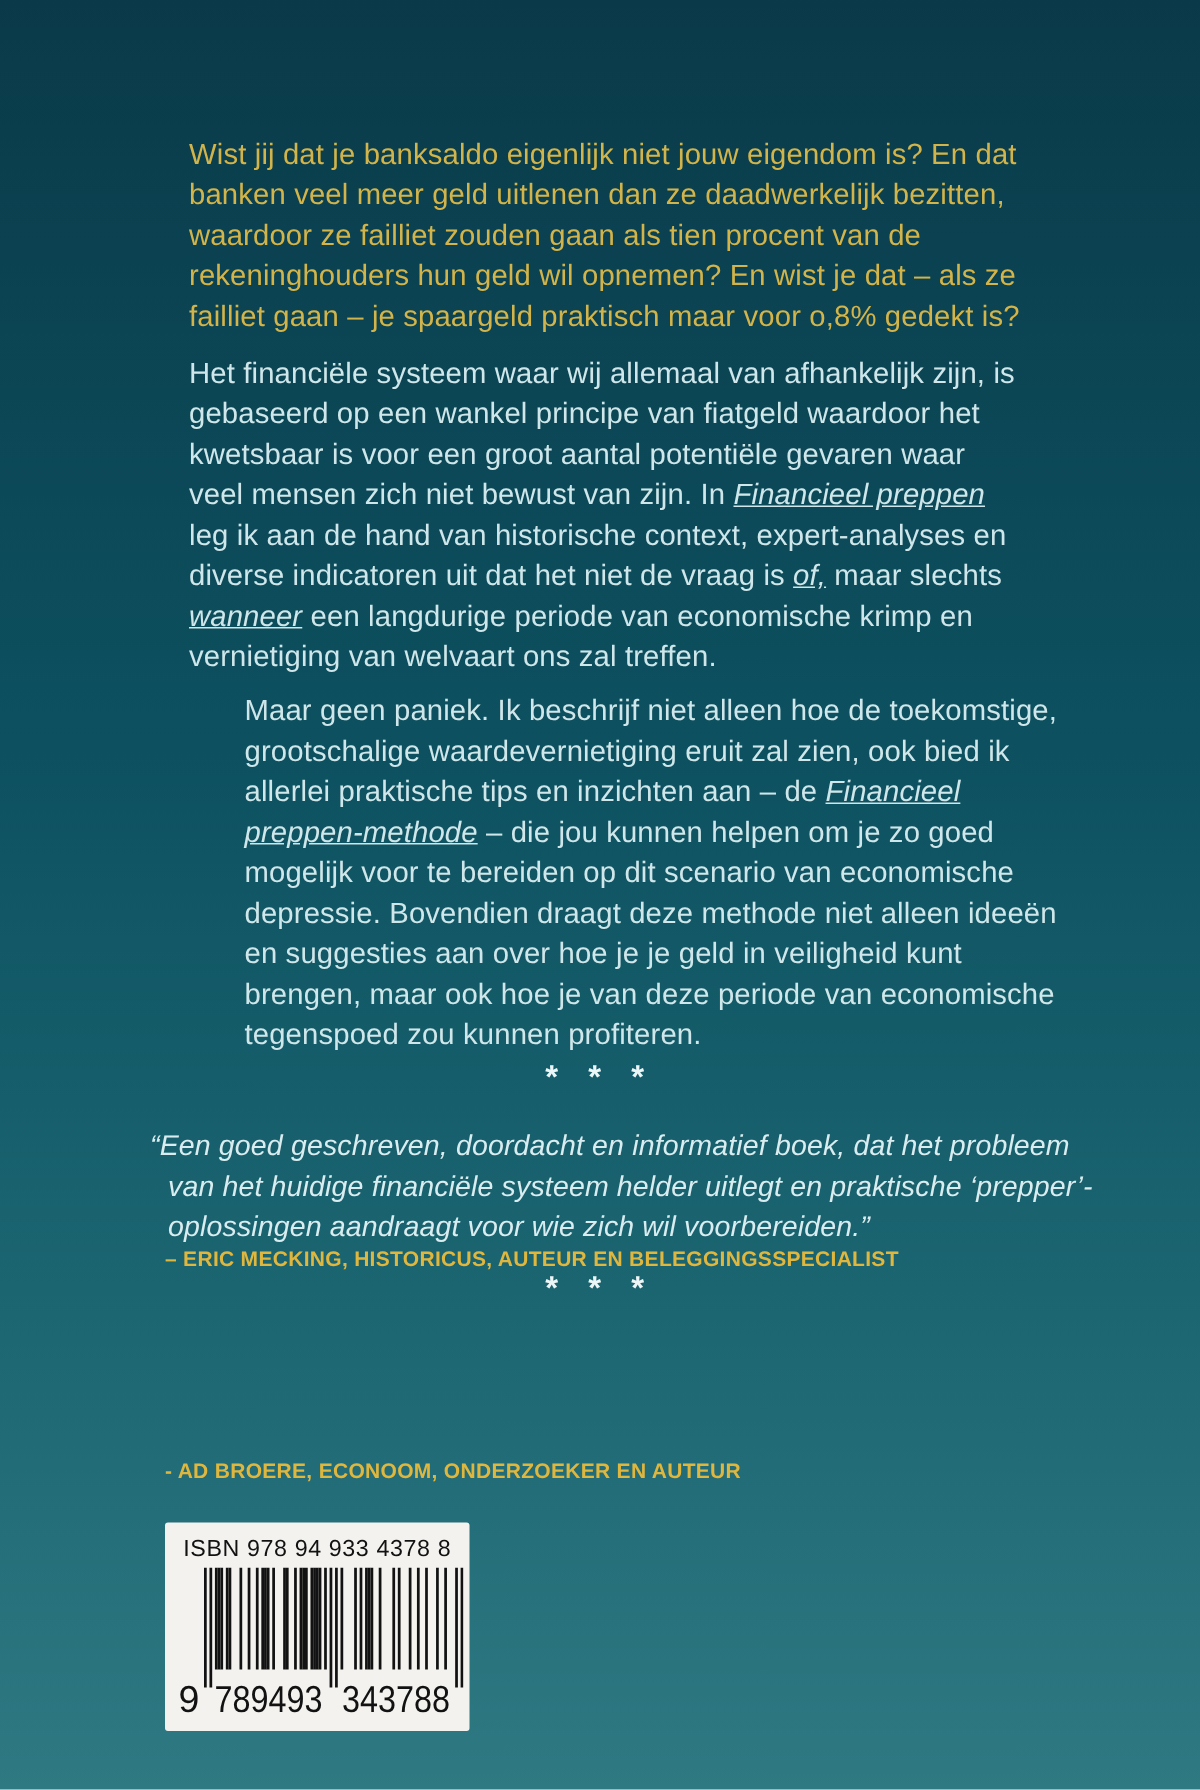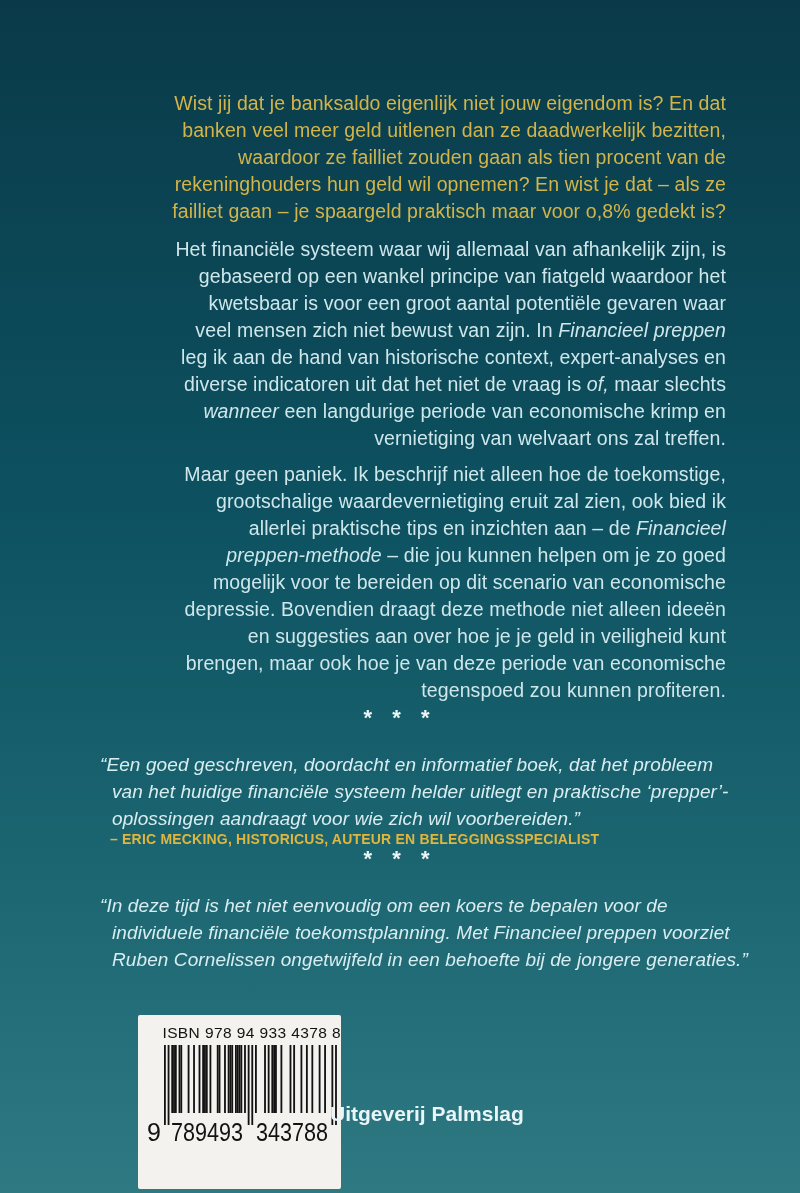--- a/index.html
+++ b/index.html
@@ -9,66 +9,66 @@
     --publisher-name:#eaf5f7; --publisher-url:#b7dde4;
     --isbn-bg:#f3f2ef; --barcode-ink:#121212;
   }
   *{margin:0;padding:0;box-sizing:border-box;}
   html,body{width:800px;}
   body{font-family:"Liberation Sans","DejaVu Sans",sans-serif;}
   .cover{
     position:relative;width:800px;height:1193px;overflow:hidden;
     background:linear-gradient(180deg,var(--bg-top) 0%,var(--bg-mid) 42%,var(--bg-low) 72%,var(--bg-bottom) 100%);
   }
-  .textblock{position:absolute;left:106px;width:620px;font-size:19.5px;line-height:27px;color:var(--body-text);letter-spacing:.1px;text-align:right;}
+  .textblock{position:absolute;left:126px;width:620px;font-size:19.5px;line-height:27px;color:var(--body-text);letter-spacing:.1px;}
   .intro{top:90px;color:var(--intro-yellow);}
   .para-2{top:236px;}
-  .para-3{top:461px;}
+  .para-3{top:461px;margin-left:37px;}
   .stars{position:absolute;left:0;width:800px;text-align:center;color:var(--stars);
          font-size:22px;font-weight:bold;letter-spacing:7px;line-height:27px;}
   .stars-1{top:704px;}
   .stars-2{top:845px;}
   .quote{position:absolute;left:112px;width:660px;font-size:19px;line-height:27px;
          font-style:italic;color:var(--quote-text);text-indent:-12px;letter-spacing:.1px;margin-top:18px;}
   .quote-1{top:733px;}
   .quote-2{top:874px;}
   .attribution{position:absolute;left:110px;width:660px;font-size:14px;font-weight:bold;
                color:var(--attr-yellow);line-height:27px;letter-spacing:.2px;margin-top:11px;}
   .attribution-1{top:815px;}
   .attribution-2{top:956px;}
-  .isbn-box{position:absolute;left:110px;top:1015px;width:203px;height:174px;
-            background:var(--isbn-bg);border-radius:2px;text-align:right;margin-left:28px;}
+  .isbn-box{position:absolute;left:110px;top:1015px;width:203px;height:139px;
+            background:var(--isbn-bg);border-radius:2px;text-align:center;}
   .isbn-label{margin-top:9px;font-size:15.5px;color:var(--barcode-ink);letter-spacing:.4px;white-space:nowrap;}
   .isbn-box svg{display:block;margin:3px auto 0;}
   .publisher{position:absolute;left:330px;top:1100px;}
   .publisher-name{font-size:21px;font-weight:bold;color:var(--publisher-name);line-height:28px;}
   .publisher-url{font-size:21px;color:var(--publisher-url);line-height:28px;}
-  em{font-style:italic;}
+  em{font-style:italic;text-decoration:underline;}
 </style>
 </head>
 <body>
 
 <div class="cover">
 
   <div class="textblock intro">Wist jij dat je banksaldo eigenlijk niet jouw eigendom is? En dat<br>banken veel meer geld uitlenen dan ze daadwerkelijk bezitten,<br>waardoor ze failliet zouden gaan als tien procent van de<br>rekeninghouders hun geld wil opnemen? En wist je dat – als ze<br>failliet gaan – je spaargeld praktisch maar voor o,8% gedekt is?</div>
 
   <div class="textblock para-2">Het financiële systeem waar wij allemaal van afhankelijk zijn, is<br>gebaseerd op een wankel principe van fiatgeld waardoor het<br>kwetsbaar is voor een groot aantal potentiële gevaren waar<br>veel mensen zich niet bewust van zijn. In <em>Financieel preppen</em><br>leg ik aan de hand van historische context, expert-analyses en<br>diverse indicatoren uit dat het niet de vraag is <em>of,</em> maar slechts<br><em>wanneer</em> een langdurige periode van economische krimp en<br>vernietiging van welvaart ons zal treffen.</div>
 
   <div class="textblock para-3">Maar geen paniek. Ik beschrijf niet alleen hoe de toekomstige,<br>grootschalige waardevernietiging eruit zal zien, ook bied ik<br>allerlei praktische tips en inzichten aan – de <em>Financieel</em><br><em>preppen-methode</em> – die jou kunnen helpen om je zo goed<br>mogelijk voor te bereiden op dit scenario van economische<br>depressie. Bovendien draagt deze methode niet alleen ideeën<br>en suggesties aan over hoe je je geld in veiligheid kunt<br>brengen, maar ook hoe je van deze periode van economische<br>tegenspoed zou kunnen profiteren.</div>
 
   <div class="stars stars-1">* * *</div>
 
   <div class="quote quote-1">“Een goed geschreven, doordacht en informatief boek, dat het probleem<br>van het huidige financiële systeem helder uitlegt en praktische ‘prepper’-<br>oplossingen aandraagt voor wie zich wil voorbereiden.”</div>
 
   <div class="attribution attribution-1">– ERIC MECKING, HISTORICUS, AUTEUR EN BELEGGINGSSPECIALIST</div>
 
   <div class="stars stars-2">* * *</div>
 
-  <div class="quote quote-2">“In deze tijd is het niet eenvoudig om een koers te bepalen voor de<br>individuele financiële toekomstplanning. Met Financieel preppen voorziet<br>Ruben Cornelissen ongetwijfeld in een behoefte bij de jongere generaties.”</div>
 
+  <div class="attribution attribution-2">- AD BROERE, ECONOOM, ONDERZOEKER EN AUTEUR</div>
 
   <div class="isbn-box">
     <div class="isbn-label">ISBN 978 94 933 4378 8</div>
     <svg width="195" height="100" viewBox="0 0 195 100" aria-hidden="true">
         <rect x="22.00" y="0" width="1.82" height="80" fill="#121212"></rect>
         <rect x="25.64" y="0" width="1.82" height="80" fill="#121212"></rect>
         <rect x="29.28" y="0" width="1.82" height="68" fill="#121212"></rect>
         <rect x="31.10" y="0" width="1.82" height="68" fill="#121212"></rect>
         <rect x="32.92" y="0" width="1.82" height="68" fill="#121212"></rect>
         <rect x="36.56" y="0" width="1.82" height="68" fill="#121212"></rect>
@@ -109,16 +109,15 @@
         <rect x="182.16" y="0" width="1.82" height="68" fill="#121212"></rect>
         <rect x="189.44" y="0" width="1.82" height="80" fill="#121212"></rect>
         <rect x="193.08" y="0" width="1.82" height="80" fill="#121212"></rect>
         <text x="5" y="96" font-family="Liberation Sans, DejaVu Sans, sans-serif" font-size="25" fill="#121212">9</text>
         <text x="29" y="96" font-family="Liberation Sans, DejaVu Sans, sans-serif" font-size="25" fill="#121212" textLength="72" lengthAdjust="spacingAndGlyphs">789493</text>
         <text x="114" y="96" font-family="Liberation Sans, DejaVu Sans, sans-serif" font-size="25" fill="#121212" textLength="72" lengthAdjust="spacingAndGlyphs">343788</text>
       </svg>
   </div>
 
   <div class="publisher">
-    <div class="publisher-name">Uitgeverij Palmslag</div>
   </div>
 
 </div>
 
 </body></html>

